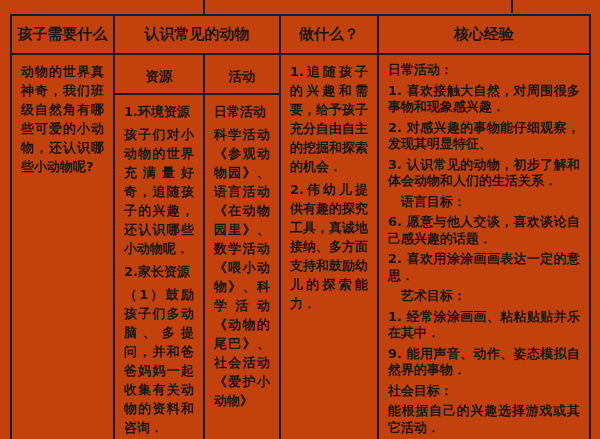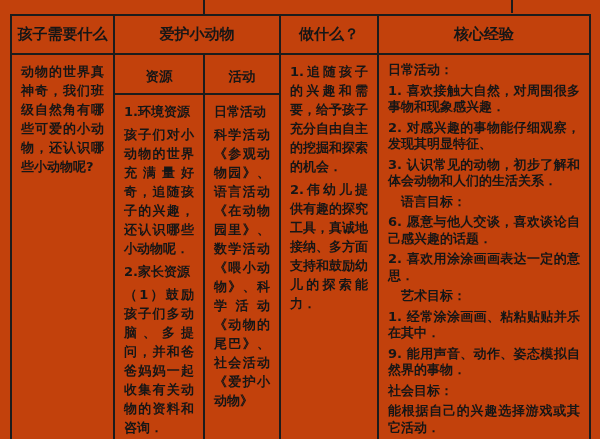--- a/index.html
+++ b/index.html
@@ -87,21 +87,21 @@
     <colgroup>
       <col style="width:103px">
       <col style="width:90px">
       <col style="width:76px">
       <col style="width:98px">
       <col style="width:212px">
     </colgroup>
     <tbody>
         <tr style="height:39px">
       <th>孩子需要什么</th>
-      <th colspan="2">爱护小动物</th>
+      <th colspan="2">认识常见的动物</th>
       <th>做什么？</th>
       <th>核心经验</th>
     </tr>
     <tr style="height:40px">
       <td class="content" rowspan="2">
             <p>动物的世界真神奇，我们班级自然角有哪些可爱的小动物，还认识哪些小动物呢?</p>
           </td>
       <th class="subhead">资源</th>
       <th class="subhead">活动</th>
       <td class="content" rowspan="2">

